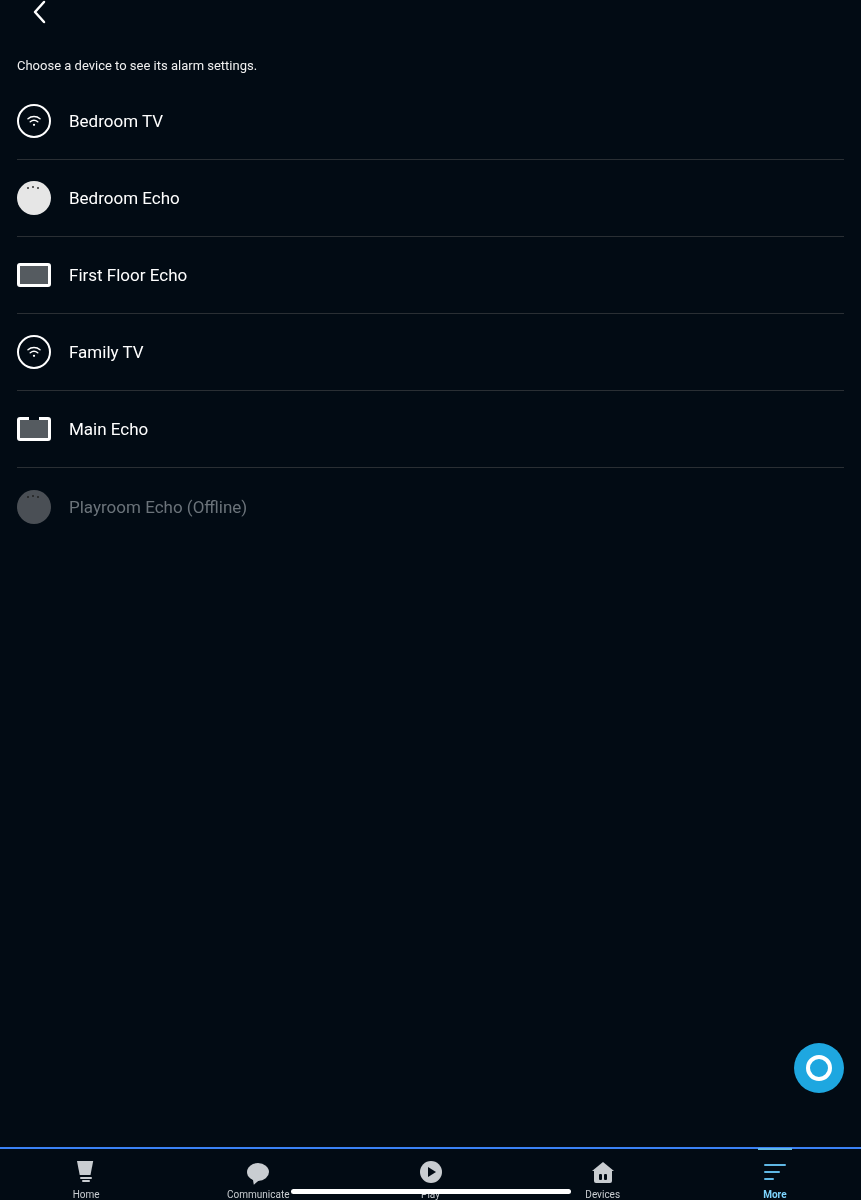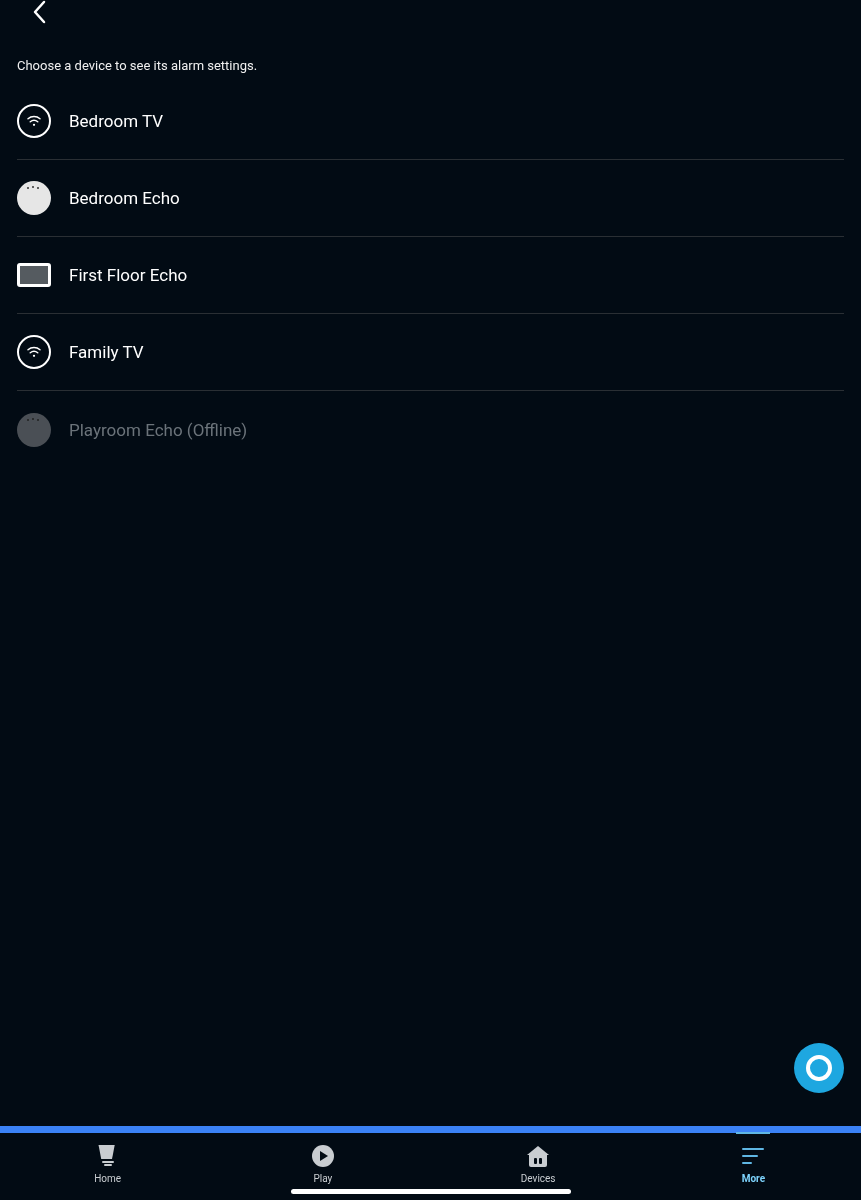--- a/index.html
+++ b/index.html
@@ -19,21 +19,21 @@
   .icon-dot { width:34px; height:34px; border-radius:50%; background:#e6e6e6; position:relative; }
   .icon-dot::before { content:""; position:absolute; top:6px; left:10px; width:2px; height:2px; background:#333; border-radius:50%; box-shadow:5px -1px 0 #333, 10px 0 0 #333; }
   .row.offline .icon-dot::before { background:#222; box-shadow:5px -1px 0 #222, 10px 0 0 #222; }
   .icon-ring { width:34px; height:34px; border:2px solid #fff; border-radius:50%; display:flex; align-items:center; justify-content:center; }
   .icon-ring svg { width:18px; height:18px; }
   .icon-screen { width:34px; height:24px; border:3px solid #fff; border-radius:3px; background:#555b60; position:relative; }
   .icon-screen.notch::before { content:""; position:absolute; top:-3px; left:50%; transform:translateX(-50%); width:10px; height:3px; background:#020b14; }
   .label { font-size:17px; }
   .fab { position:absolute; right:17px; bottom:107px; width:50px; height:50px; border-radius:50%; background:#1ea7e0; display:flex; align-items:center; justify-content:center; cursor:pointer; }
   .fab-ring { width:26px; height:26px; border:4px solid #fff; border-radius:50%; }
-  .tabbar { position:absolute; bottom:0; left:0; right:0; height:74px; border-top:7px solid #3b82f6; display:flex; }
+  .tabbar { position:absolute; bottom:0; left:0; right:0; height:53px; border-top:2px solid #3b82f6; display:flex; }
   .tab { flex:1; display:flex; flex-direction:column; align-items:center; justify-content:flex-start; padding-top:10px; cursor:pointer; color:#c9cdd1; position:relative; }
   .tab.active { color:#7dd3fc;font-weight:bold; }
   .tab.active::before { content:""; position:absolute; top:-1px; left:50%; transform:translateX(-50%); width:34px; height:2px; background:#5fb7e4; }
   .tab-ico { width:26px; height:26px; display:flex; align-items:center; justify-content:center; margin-bottom:4px; }
   .tab-label { font-size:10px; }
   .home-indicator { position:absolute; bottom:6px; left:50%; transform:translateX(-50%); width:280px; height:5px; background:#fff; border-radius:3px; }
   .ico-home-wrap { position:relative; width:20px; height:22px; }
   .ico-home-cup { width:18px; height:14px; background:#c9cdd1; border-radius:0 0 3px 3px; clip-path:polygon(5% 0,95% 0,80% 100%,20% 100%); }
   .ico-home-base { width:12px; height:2px; background:#c9cdd1; margin:2px auto 0; border-radius:1px; }
   .ico-home-base2 { width:8px; height:2px; background:#c9cdd1; margin:1px auto 0; border-radius:1px; }
@@ -93,20 +93,26 @@
         <div class="icon-ring">
           <svg viewBox="0 0 24 24" fill="none" stroke="#fff" stroke-width="2" stroke-linecap="round">
             <path d="M4 9a12 12 0 0 1 16 0"></path>
             <path d="M7 13a8 8 0 0 1 10 0"></path>
             <circle cx="12" cy="17" r="1.5" fill="#fff" stroke="none"></circle>
           </svg>
         </div>
       </div>
       <div class="label">Family TV</div>
     </div>
+    <div class="row">
+      <div class="icon">
+        <div class="icon-screen notch"></div>
+      </div>
+      <div class="label">Main Echo</div>
+    </div>
     <div class="row offline">
       <div class="icon">
         <div class="icon-dot"></div>
       </div>
       <div class="label">Playroom Echo (Offline)</div>
     </div>
   </div>
 
 <div class="fab">
   <div class="fab-ring"></div>
@@ -115,20 +121,26 @@
 <div class="tabbar" id="tabbar">
     <div class="tab">
       <div class="tab-ico">
         <div class="ico-home-wrap">
           <div class="ico-home-cup"></div>
           <div class="ico-home-base"></div>
           <div class="ico-home-base2"></div>
         </div>
       </div>
       <div class="tab-label">Home</div>
+    </div>
+    <div class="tab">
+      <div class="tab-ico">
+        <div class="ico-comm"></div>
+      </div>
+      <div class="tab-label">Communicate</div>
     </div>
     <div class="tab">
       <div class="tab-ico">
         <div class="ico-play"></div>
       </div>
       <div class="tab-label">Play</div>
     </div>
     <div class="tab">
       <div class="tab-ico">
         <div class="ico-dev">

